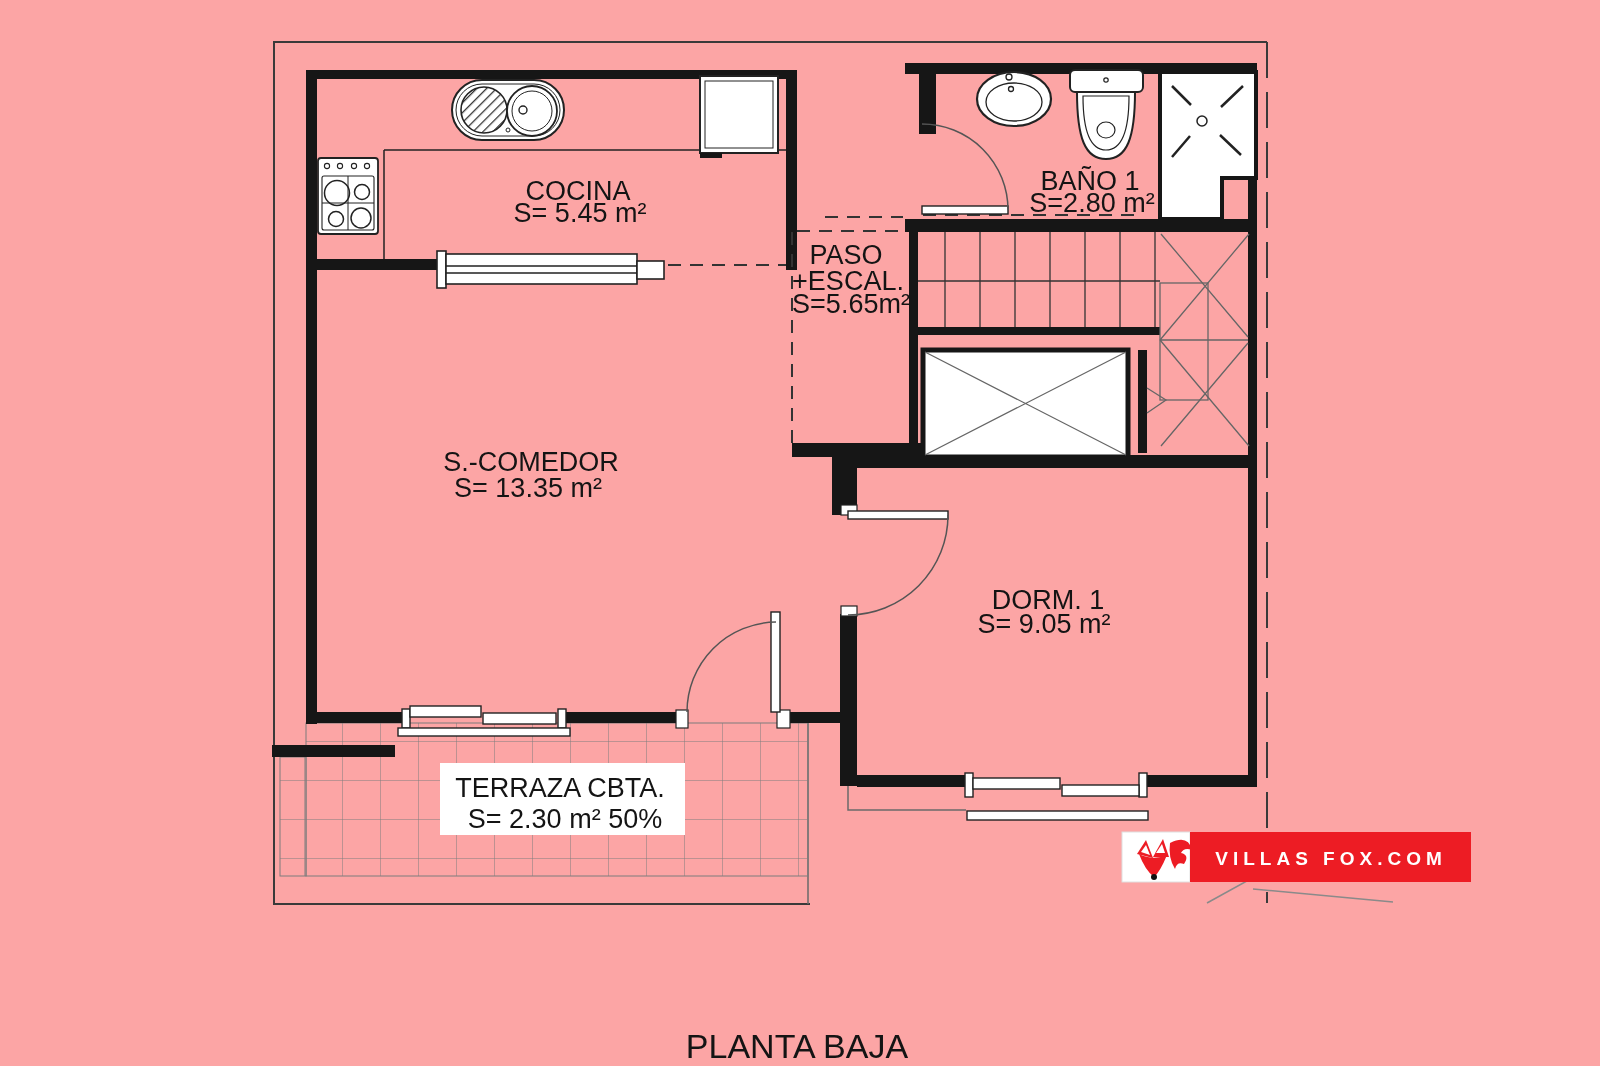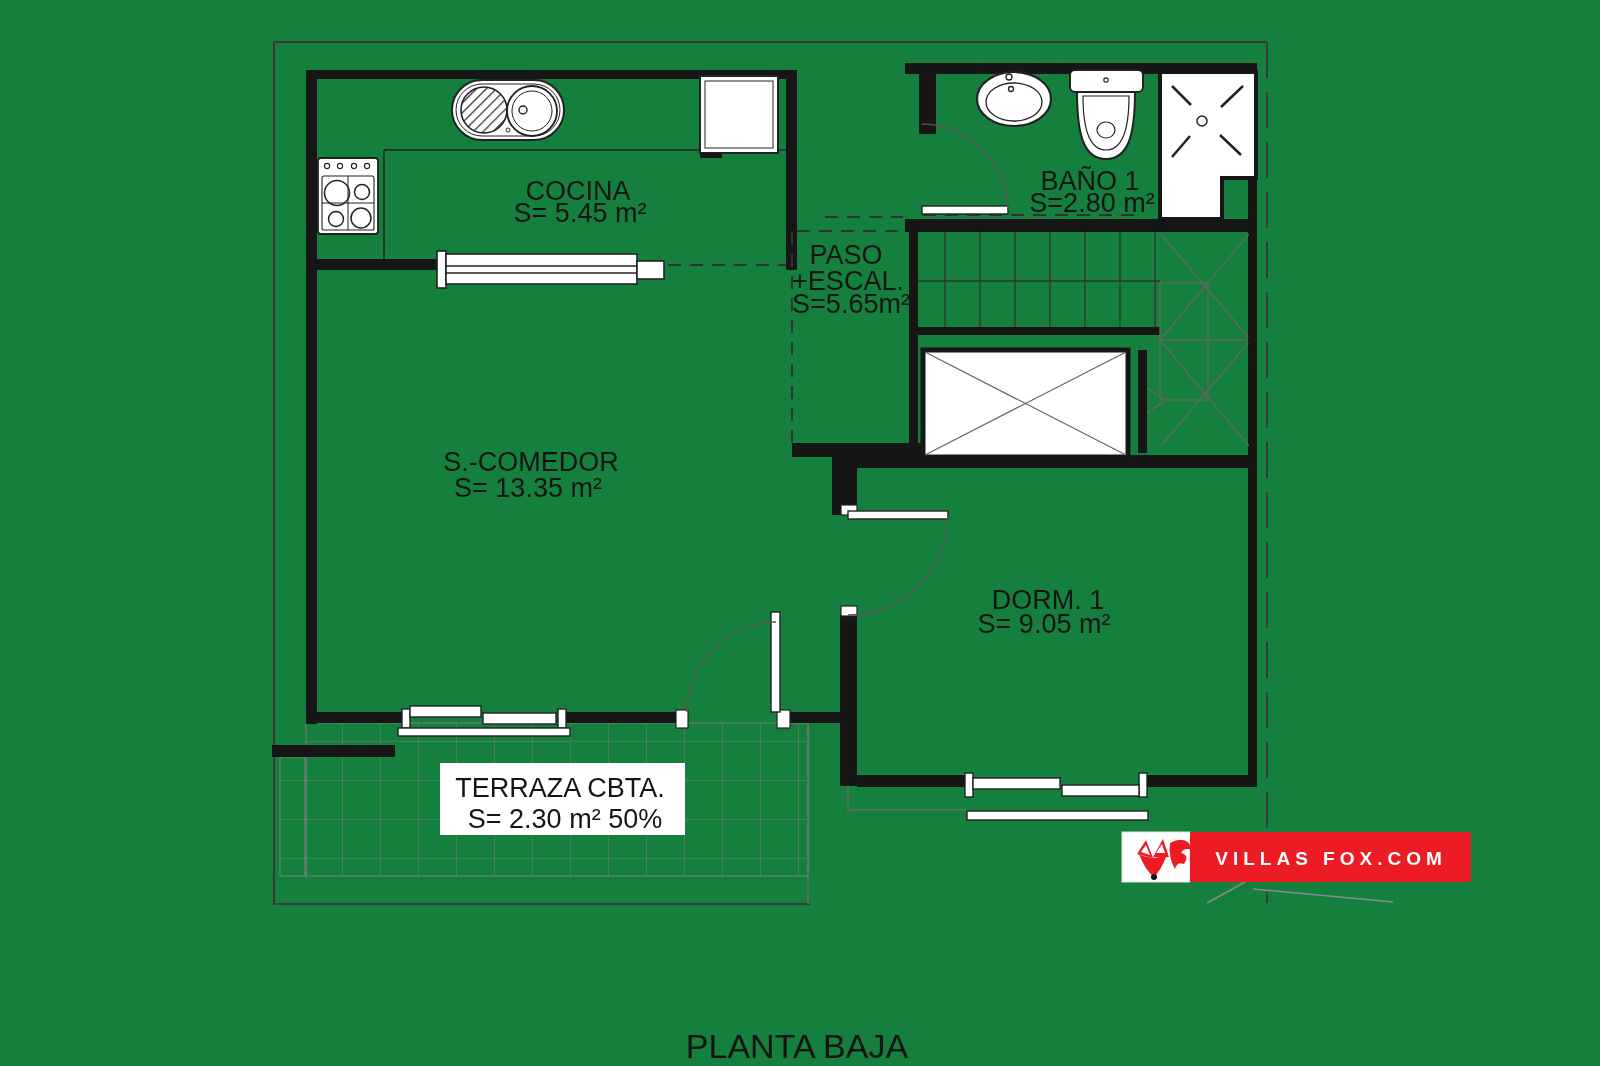--- a/index.html
+++ b/index.html
@@ -1,16 +1,16 @@
 <!DOCTYPE html>
 <html><head>
 <meta charset="utf-8">
 <style>
   html,body{margin:0;padding:0;background:#fff;}
-  .page{position:relative;width:1600px;height:1066px;background:#15803d;overflow:hidden;
+  .page{position:relative;width:1600px;height:1066px;background:#fca5a5;overflow:hidden;
         font-family:"Liberation Sans", sans-serif;}
   svg{position:absolute;left:0;top:0;}
   .room-label{font-family:"Liberation Sans", sans-serif;font-size:27px;fill:#141414;}
   .title-label{font-family:"Liberation Sans", sans-serif;font-size:34px;fill:#141414;}
   .brand-label{font-family:"Liberation Sans", sans-serif;font-size:19px;font-weight:bold;
                fill:#ffffff;letter-spacing:5px;}
 </style>
 </head>
 <body>
 

